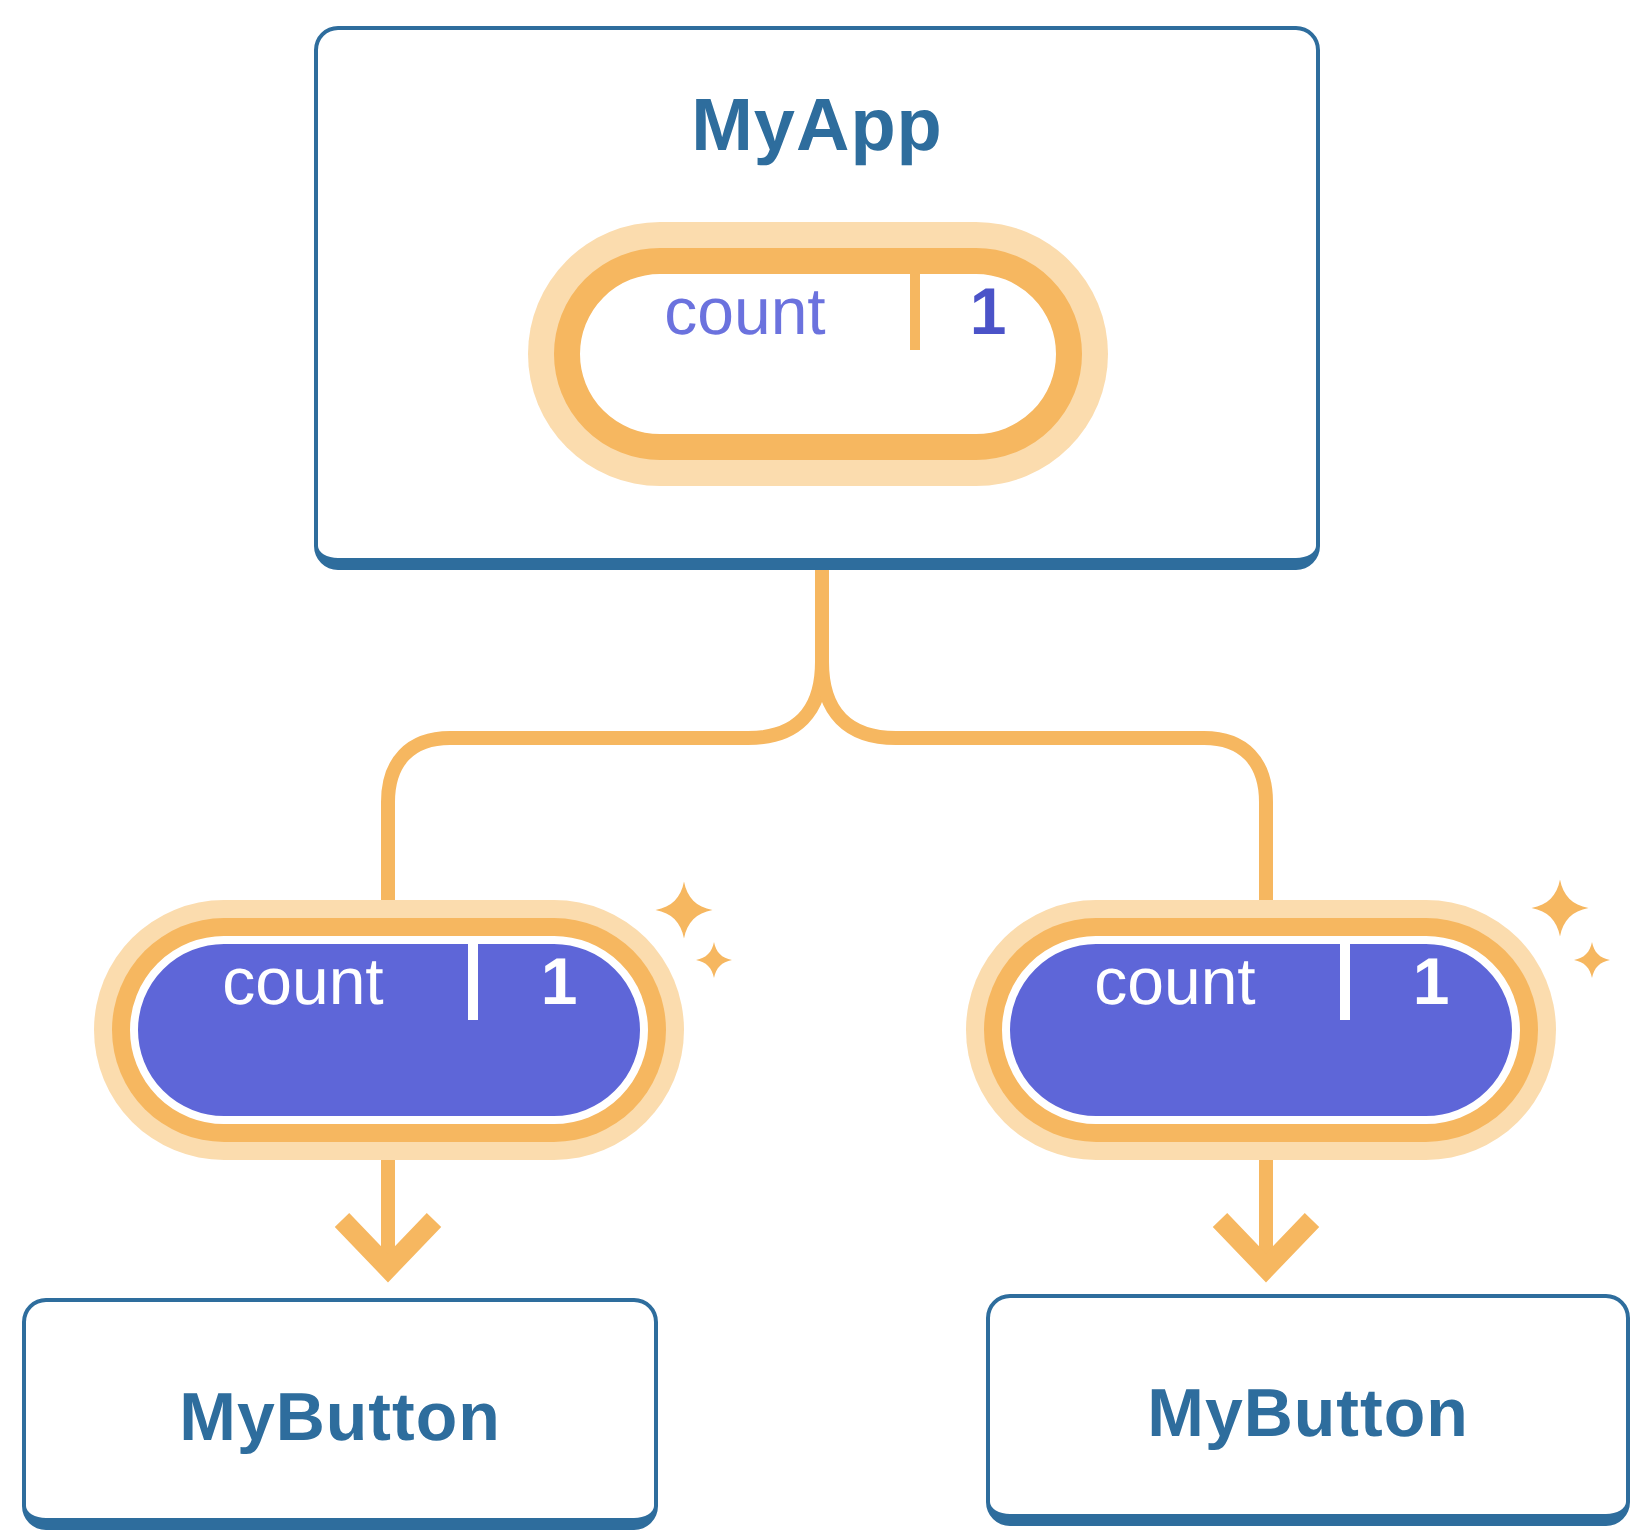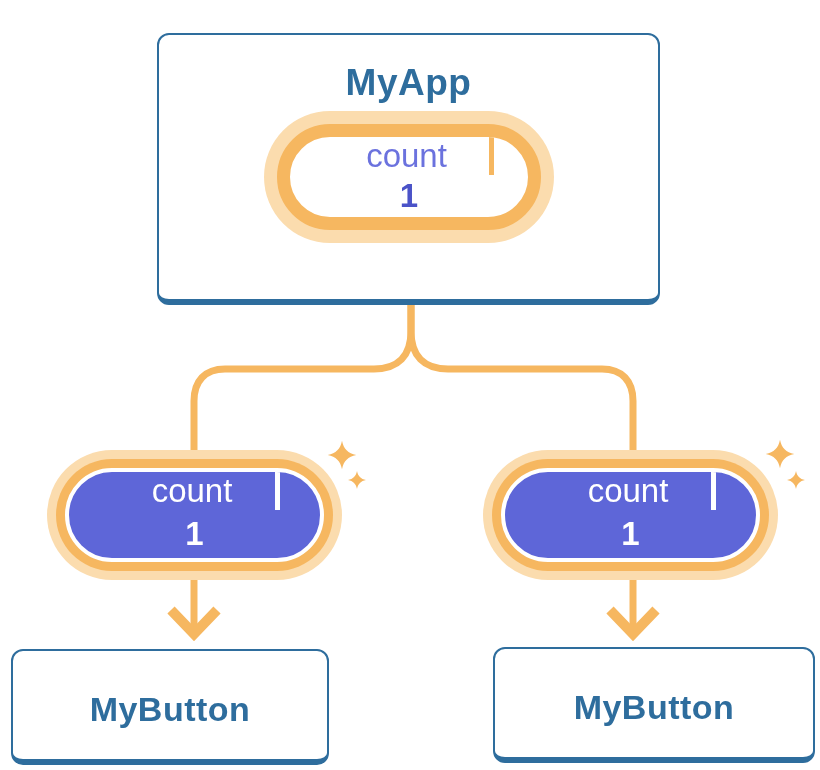--- a/index.html
+++ b/index.html
@@ -18,33 +18,33 @@
   svg.wires{position:absolute;left:0;top:0;z-index:1;}
   .wire{fill:none;stroke:var(--orange);stroke-width:7px;}
   .arrowhead{fill:none;stroke:var(--orange);stroke-width:10px;stroke-linejoin:miter;}
   .sparkle{fill:var(--orange);}
 
   .card{
     position:absolute;z-index:2;background:var(--white);
     border:2px solid var(--blue);border-bottom-width:6px;border-radius:12px;
     box-sizing:border-box;
   }
-  .root-card{left:157px;top:13px;width:503px;height:272px;margin-top:20px;}
+  .root-card{left:157px;top:13px;width:503px;height:272px;}
   .root-title{
     position:absolute;left:0;top:27px;width:100%;text-align:center;
     color:var(--blue);font-size:37px;font-weight:600;letter-spacing:.5px;
   }
   .child-card{display:flex;align-items:center;justify-content:center;}
   .child-card.left{left:11px;top:649px;width:318px;height:116px;}
   .child-card.right{left:493px;top:647px;width:322px;height:116px;}
   .child-title{color:var(--blue);font-size:34px;font-weight:600;letter-spacing:.5px;padding-bottom:4px;margin-top:13px;}
 
   .pill{
     position:absolute;z-index:3;box-sizing:border-box;border-radius:999px;
-    display:flex;align-items:center;overflow:hidden;flex-direction:column;
+    display:flex;align-items:flex-start;overflow:hidden;
   }
   .pill-state{
     left:277px;top:124px;width:264px;height:106px;background:var(--white);
     border:13px solid var(--orange);
     box-shadow:0 0 0 13px var(--orange-light);
   }
   .pill-state .cell-label{width:165px;border-right:5px solid var(--orange);color:var(--lavender);}
   .pill-state .cell-value{flex:1;color:var(--purple-deep);font-weight:bold;}
 
   .pill-prop{

